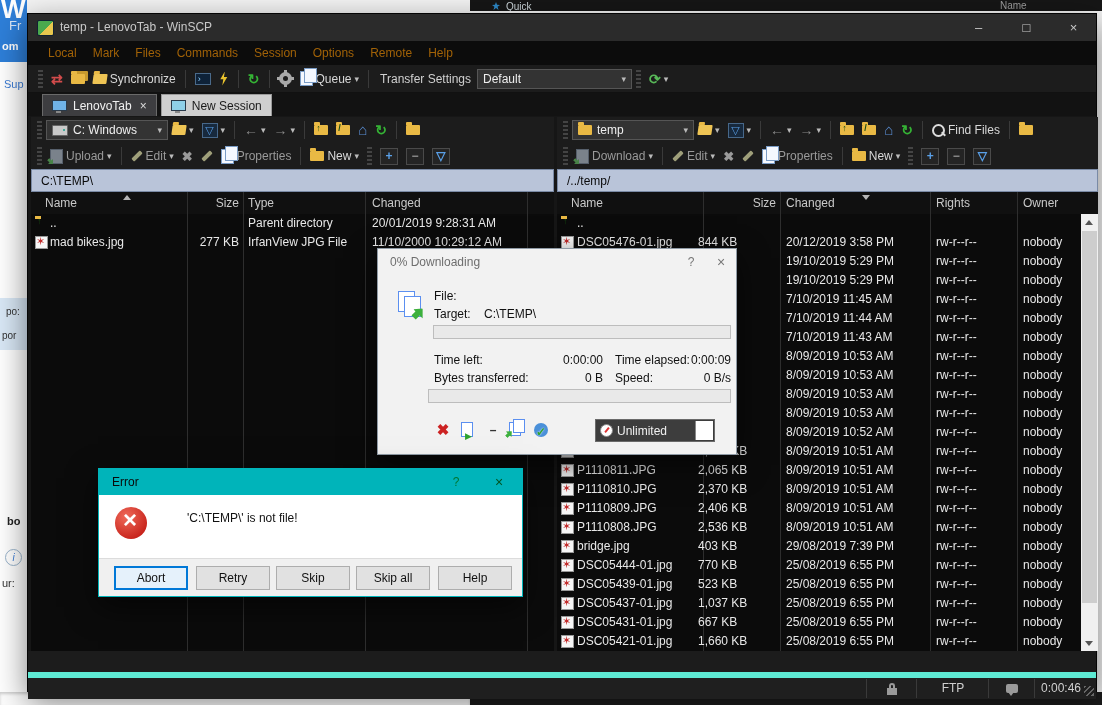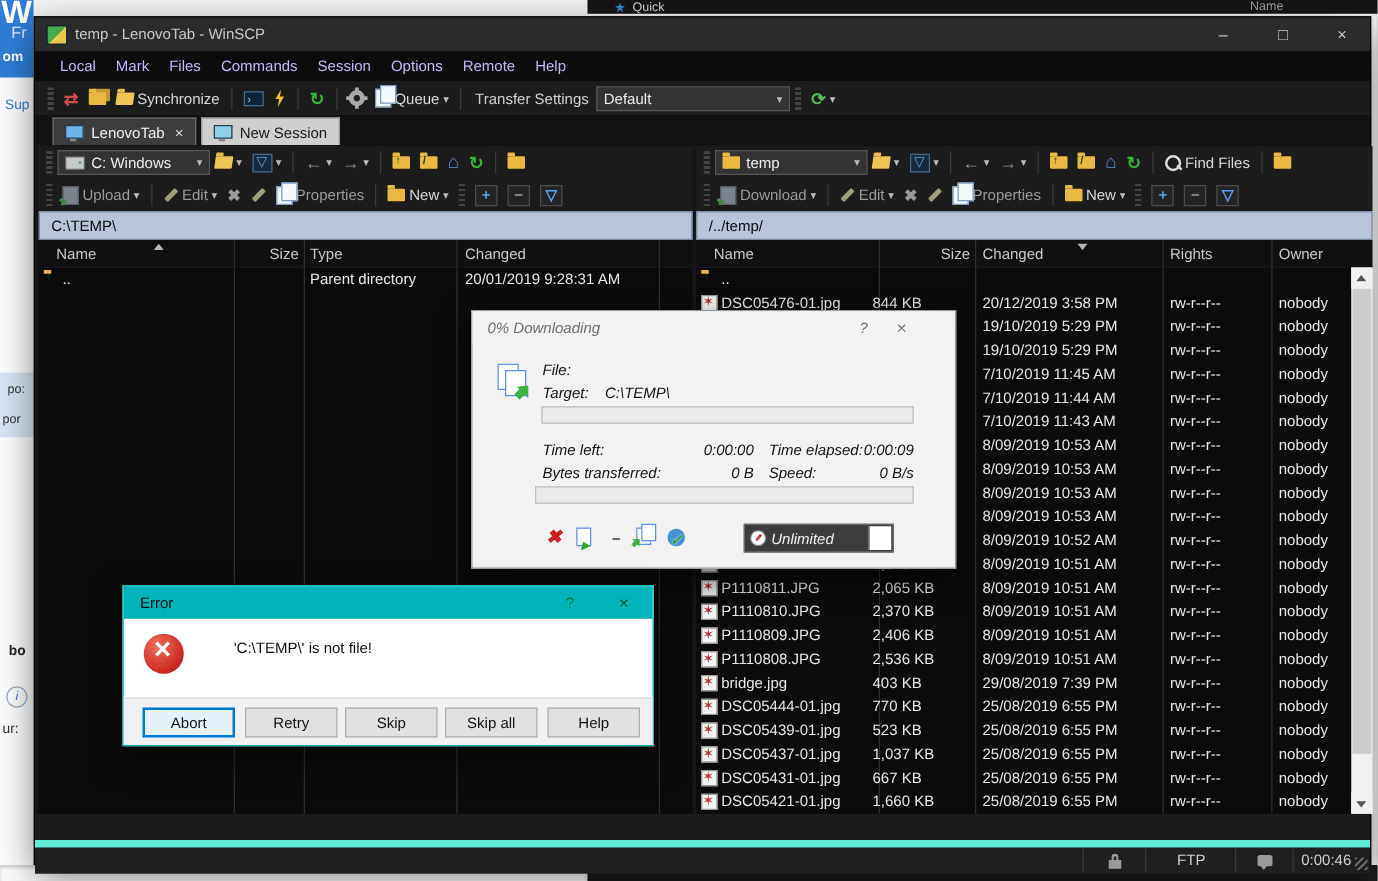--- a/index.html
+++ b/index.html
@@ -35,21 +35,21 @@
   .titlebar{position:absolute;left:0;top:0;width:100%;height:27px;background:#2b2b2b;}
   .app-icon{position:absolute;left:9px;top:6px;width:15px;height:14px;border-radius:2px;
     background:linear-gradient(135deg,#4aa94e 0 52%,#e8c74e 52% 100%);border:1px solid #123;}
   .title-text{position:absolute;left:32px;top:6px;font-size:12px;color:#c8c8c8;}
   .wbtn{position:absolute;top:0;width:45px;height:27px;color:#c8c8c8;font-size:13px;
     text-align:center;line-height:27px;}
   .wbtn.min{left:928px;} .wbtn.max{left:976px;} .wbtn.cls{left:1023px;}
 
   .menubar{position:absolute;left:0;top:27px;width:100%;height:24px;background:#0c0c0c;
     display:flex;align-items:center;padding-left:12px;box-sizing:border-box;}
-  .menu-item{color:#c4b5fd;font-size:12px;padding:0 8px;line-height:24px;}
+  .menu-item{color:#a16207;font-size:12px;padding:0 8px;line-height:24px;}
 
   .toolbar{position:absolute;left:0;top:51px;width:100%;height:28px;background:#1c1c1c;
     display:flex;align-items:center;padding-left:6px;box-sizing:border-box;border-bottom:1px solid #111;}
   .grip{width:5px;height:18px;margin:0 4px;
     background:repeating-linear-gradient(#555 0 2px,transparent 2px 4px);opacity:.7;}
   .tbtn{display:flex;align-items:center;gap:3px;padding:3px 4px;border-radius:2px;color:#d8d8d8;font-size:12px;}
   .sep{width:1px;height:18px;background:#3a3a3a;margin:0 5px;}
   .caret{font-size:9px;color:#bbb;}
   .lbl{color:#d0d0d0;font-size:12px;margin:0 6px;}
   .combo{display:flex;align-items:center;gap:5px;height:20px;background:#333;border:1px solid #555;
@@ -169,21 +169,21 @@
   .ic-bubble::after{content:"";position:absolute;left:2px;bottom:-3px;border-left:3px solid transparent;
     border-right:3px solid transparent;border-top:4px solid #9a9a9a;}
   .gripdots{position:absolute;right:2px;top:8px;width:10px;height:10px;
     background:repeating-linear-gradient(135deg,#666 0 1.5px,transparent 1.5px 4px);}
 
   
   .dialog{position:absolute;box-shadow:0 10px 28px rgba(0,0,0,.6);box-sizing:border-box;font-size:12px;}
   .dlg-title{position:absolute;left:0;top:0;width:100%;height:26px;line-height:26px;}
   .dlg-sys{position:absolute;top:0;width:30px;height:26px;text-align:center;line-height:26px;}
   
-  .progress-dlg{left:377px;top:248px;width:388px;height:207px;background:#f2f2f2;border:1px solid #8f9aa5;font-style:italic;}
+  .progress-dlg{left:377px;top:248px;width:360px;height:207px;background:#f2f2f2;border:1px solid #8f9aa5;}
   .progress-dlg .dlg-title{color:#6e6e6e;padding-left:12px;box-sizing:border-box;background:#f2f2f2;}
   .progress-dlg .q{left:298px;color:#777;} .progress-dlg .x{left:328px;color:#777;font-size:14px;}
   .pg-icon{position:absolute;left:20px;top:42px;width:30px;height:30px;}
   .pg{position:absolute;width:15px;height:19px;background:#fff;border:1px solid #5b8ff0;}
   .pg.b{left:0;top:0;} .pg.f{left:6px;top:5px;}
   .pg-arrow{position:absolute;left:14px;top:16px;width:13px;height:13px;background:#3db03d;
     clip-path:polygon(0 55%,55% 0,55% 32%,100% 32%,100% 78%,55% 78%,55% 100%);transform:rotate(135deg);}
   .fld-label{position:absolute;color:#111;}
   .fld-val{position:absolute;color:#111;}
   .pbar{position:absolute;left:55px;top:76px;width:298px;height:14px;background:#e9e9e9;border:1px solid #bdbdbd;box-sizing:border-box;}
@@ -452,20 +452,27 @@
           <span class="coldiv d4"></span>
 
             <div class="row">
               <span class="fic ic-folder-up"></span>
               <span class="cell c-name">..</span>
               <span class="cell c-size"></span>
               <span class="cell c-type">Parent directory</span>
               <span class="cell c-changed">20/01/2019 9:28:31 AM</span>
             </div>
 
+            <div class="row">
+              <span class="fic ic-jpg"></span>
+              <span class="cell c-name">mad bikes.jpg</span>
+              <span class="cell c-size">277 KB</span>
+              <span class="cell c-type">IrfanView JPG File</span>
+              <span class="cell c-changed">11/10/2000 10:29:12 AM</span>
+            </div>
           </div>
       </div>
 
       <div class="panel rp">
         <div class="ptb row1">
           <span class="grip"></span>
           <span class="combo drive">
             <span class="ic-folder"></span>
             <span>temp</span>
             <span class="caret">▾</span>

